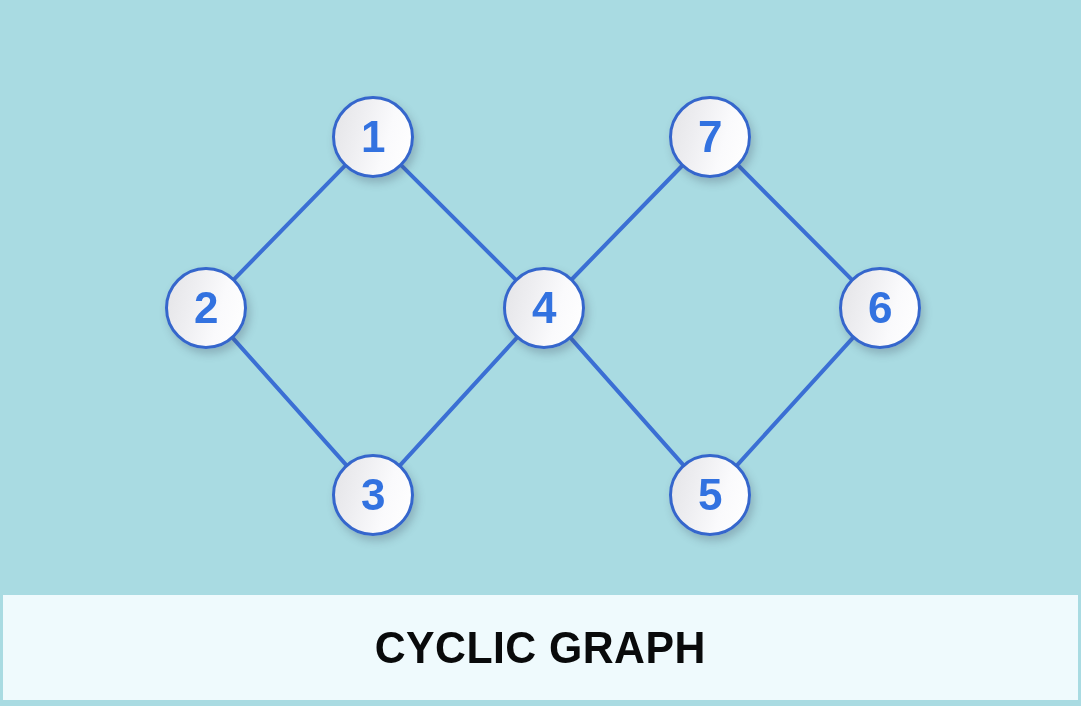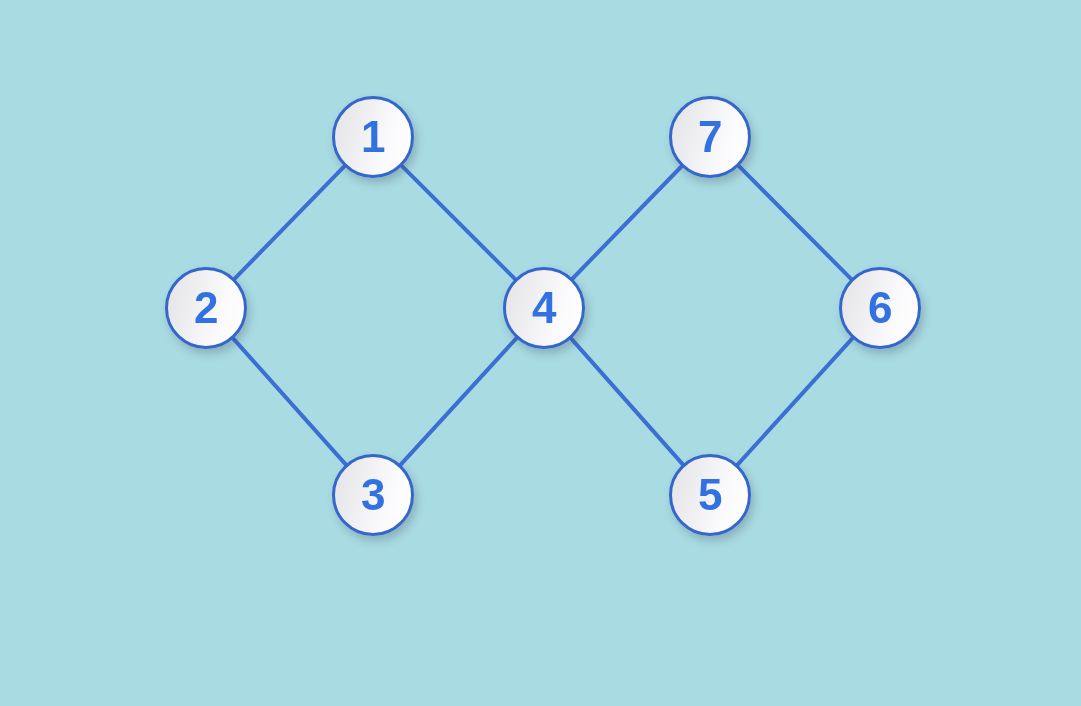--- a/index.html
+++ b/index.html
@@ -103,14 +103,17 @@
   <div class="node" id="node-5" style="left: 710px; top: 495px; width: 82px; height: 82px; margin-left: -41px; margin-top: -41px; border-color: rgb(53, 102, 204);">
     <span class="node-label">5</span>
   </div>
   <div class="node" id="node-6" style="left: 880px; top: 308px; width: 82px; height: 82px; margin-left: -41px; margin-top: -41px; border-color: rgb(53, 102, 204);">
     <span class="node-label">6</span>
   </div>
   <div class="node" id="node-7" style="left: 710px; top: 137px; width: 82px; height: 82px; margin-left: -41px; margin-top: -41px; border-color: rgb(53, 102, 204);">
     <span class="node-label">7</span>
   </div>
 
+  <div id="caption-band">
+    <div id="caption-text">CYCLIC GRAPH</div>
+  </div>
 
 </div>
 
 </body></html>

